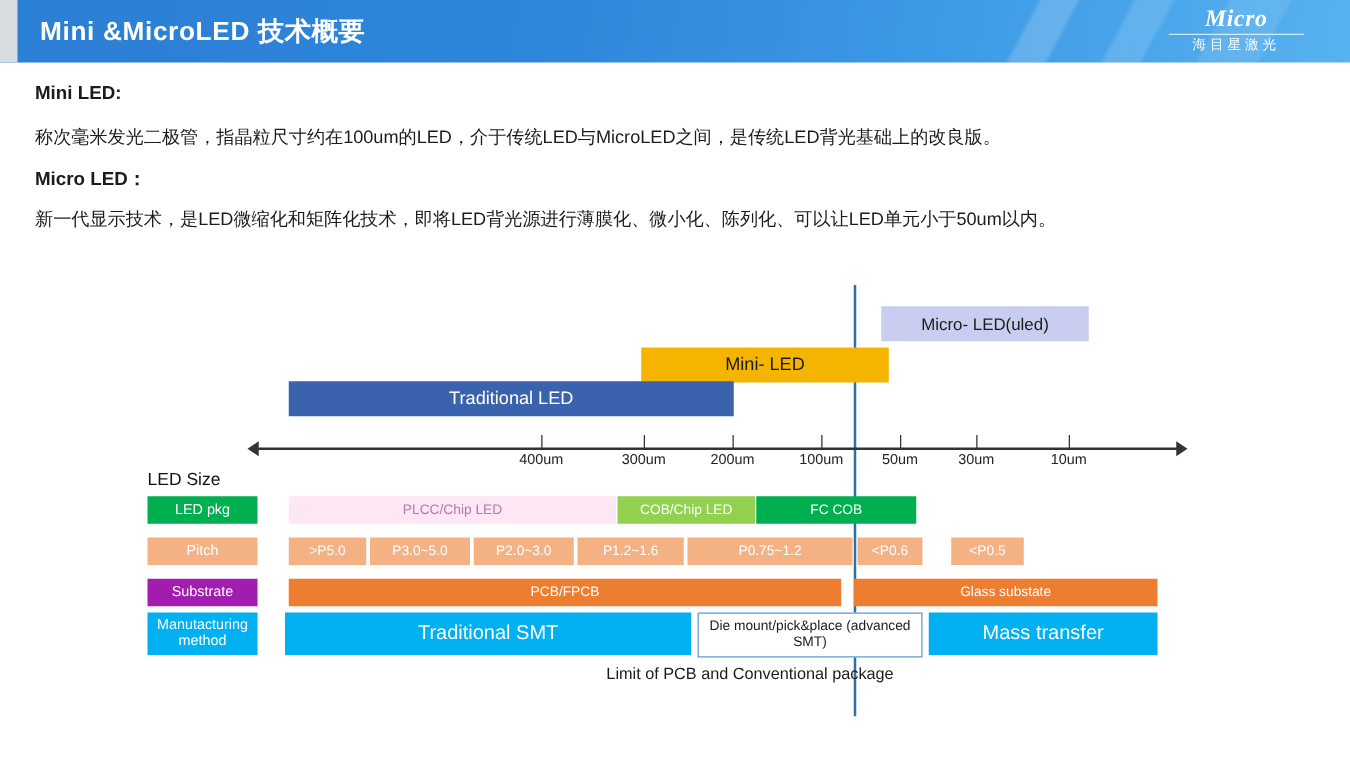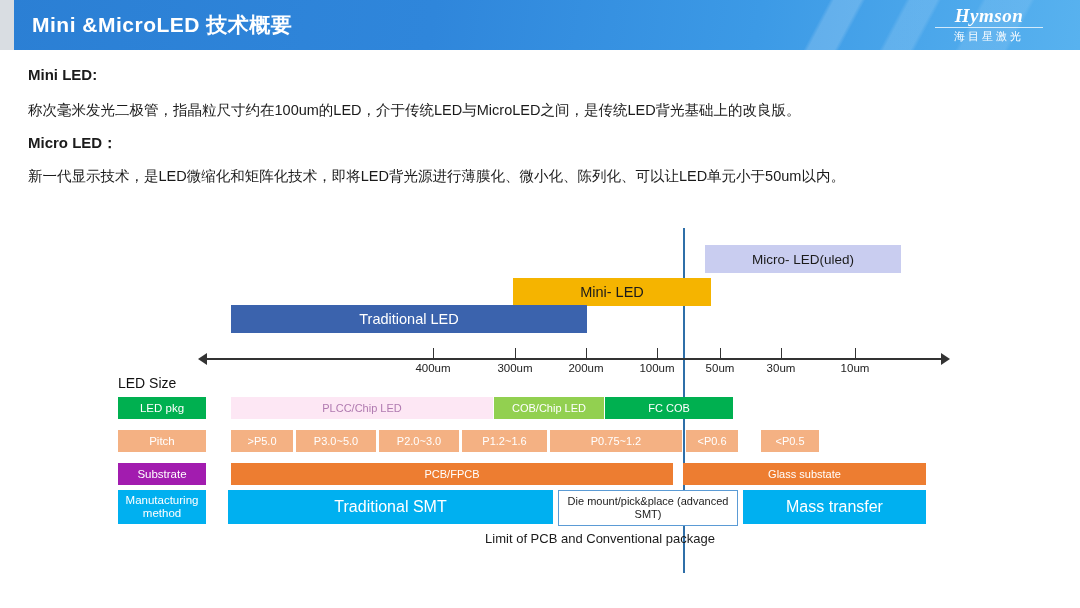--- a/index.html
+++ b/index.html
@@ -57,21 +57,21 @@
   .diagram{position:absolute;left:0;top:210px;width:1080px;height:398px;}
 
   .vline{
     position:absolute;left:683px;top:18px;width:2px;height:345px;background:#2f6fa8;
   }
 
   .topbar{position:absolute;height:28px;color:#fff;font-size:14.5px;
           display:flex;align-items:center;justify-content:center;}
   .bar-trad{left:231px;top:95px;width:356px;background:#3b63ad;}
   .bar-mini{left:513px;top:68px;width:198px;background:#f5b400;color:#1b1b1b;}
-  .bar-micro{left:705px;top:35px;width:196px;background:#c9cdf0;color:#1b1b1b;font-size:13.5px;}
+  .bar-micro{left:705px;top:35px;width:166px;background:#c9cdf0;color:#1b1b1b;font-size:13.5px;}
 
   .axis{position:absolute;left:198px;top:143px;width:752px;height:12px;}
   .axis .line{position:absolute;left:8px;top:5px;width:736px;height:2px;background:#333;}
   .axis .arrow-l{position:absolute;left:0;top:0;width:0;height:0;
      border-top:6px solid transparent;border-bottom:6px solid transparent;border-right:9px solid #333;}
   .axis .arrow-r{position:absolute;right:0;top:0;width:0;height:0;
      border-top:6px solid transparent;border-bottom:6px solid transparent;border-left:9px solid #333;}
   .tick{position:absolute;top:-5px;width:1px;height:12px;background:#333;}
   .ticklbl{position:absolute;top:152px;font-size:11.5px;color:#222;text-align:center;width:60px;}
 
@@ -89,21 +89,21 @@
          font-size:13px;color:#1b1b1b;line-height:18px;}
 </style>
 </head>
 <body>
 
 <div class="header">
   <div class="swoosh"></div>
   <div class="accent"></div>
   <div class="header-title">Mini &amp;MicroLED 技术概要</div>
   <div class="logo">
-    <div class="logo-main">Hymson</div>
+    <div class="logo-main">Micro</div>
     <div class="logo-rule"></div>
     <div class="logo-sub">海目星激光</div>
   </div>
 </div>
 
 <div class="txt lbl" style="left:28px;top:66px;">Mini LED:</div>
 <div class="txt para" style="left:28px;top:100px;width:1020px;">称次毫米发光二极管，指晶粒尺寸约在100um的LED，介于传统LED与MicroLED之间，是传统LED背光基础上的改良版。</div>
 <div class="txt lbl" style="left:28px;top:134px;">Micro LED：</div>
 <div class="txt para" style="left:28px;top:166px;width:1020px;">新一代显示技术，是LED微缩化和矩阵化技术，即将LED背光源进行薄膜化、微小化、陈列化、可以让LED单元小于50um以内。</div>
 

